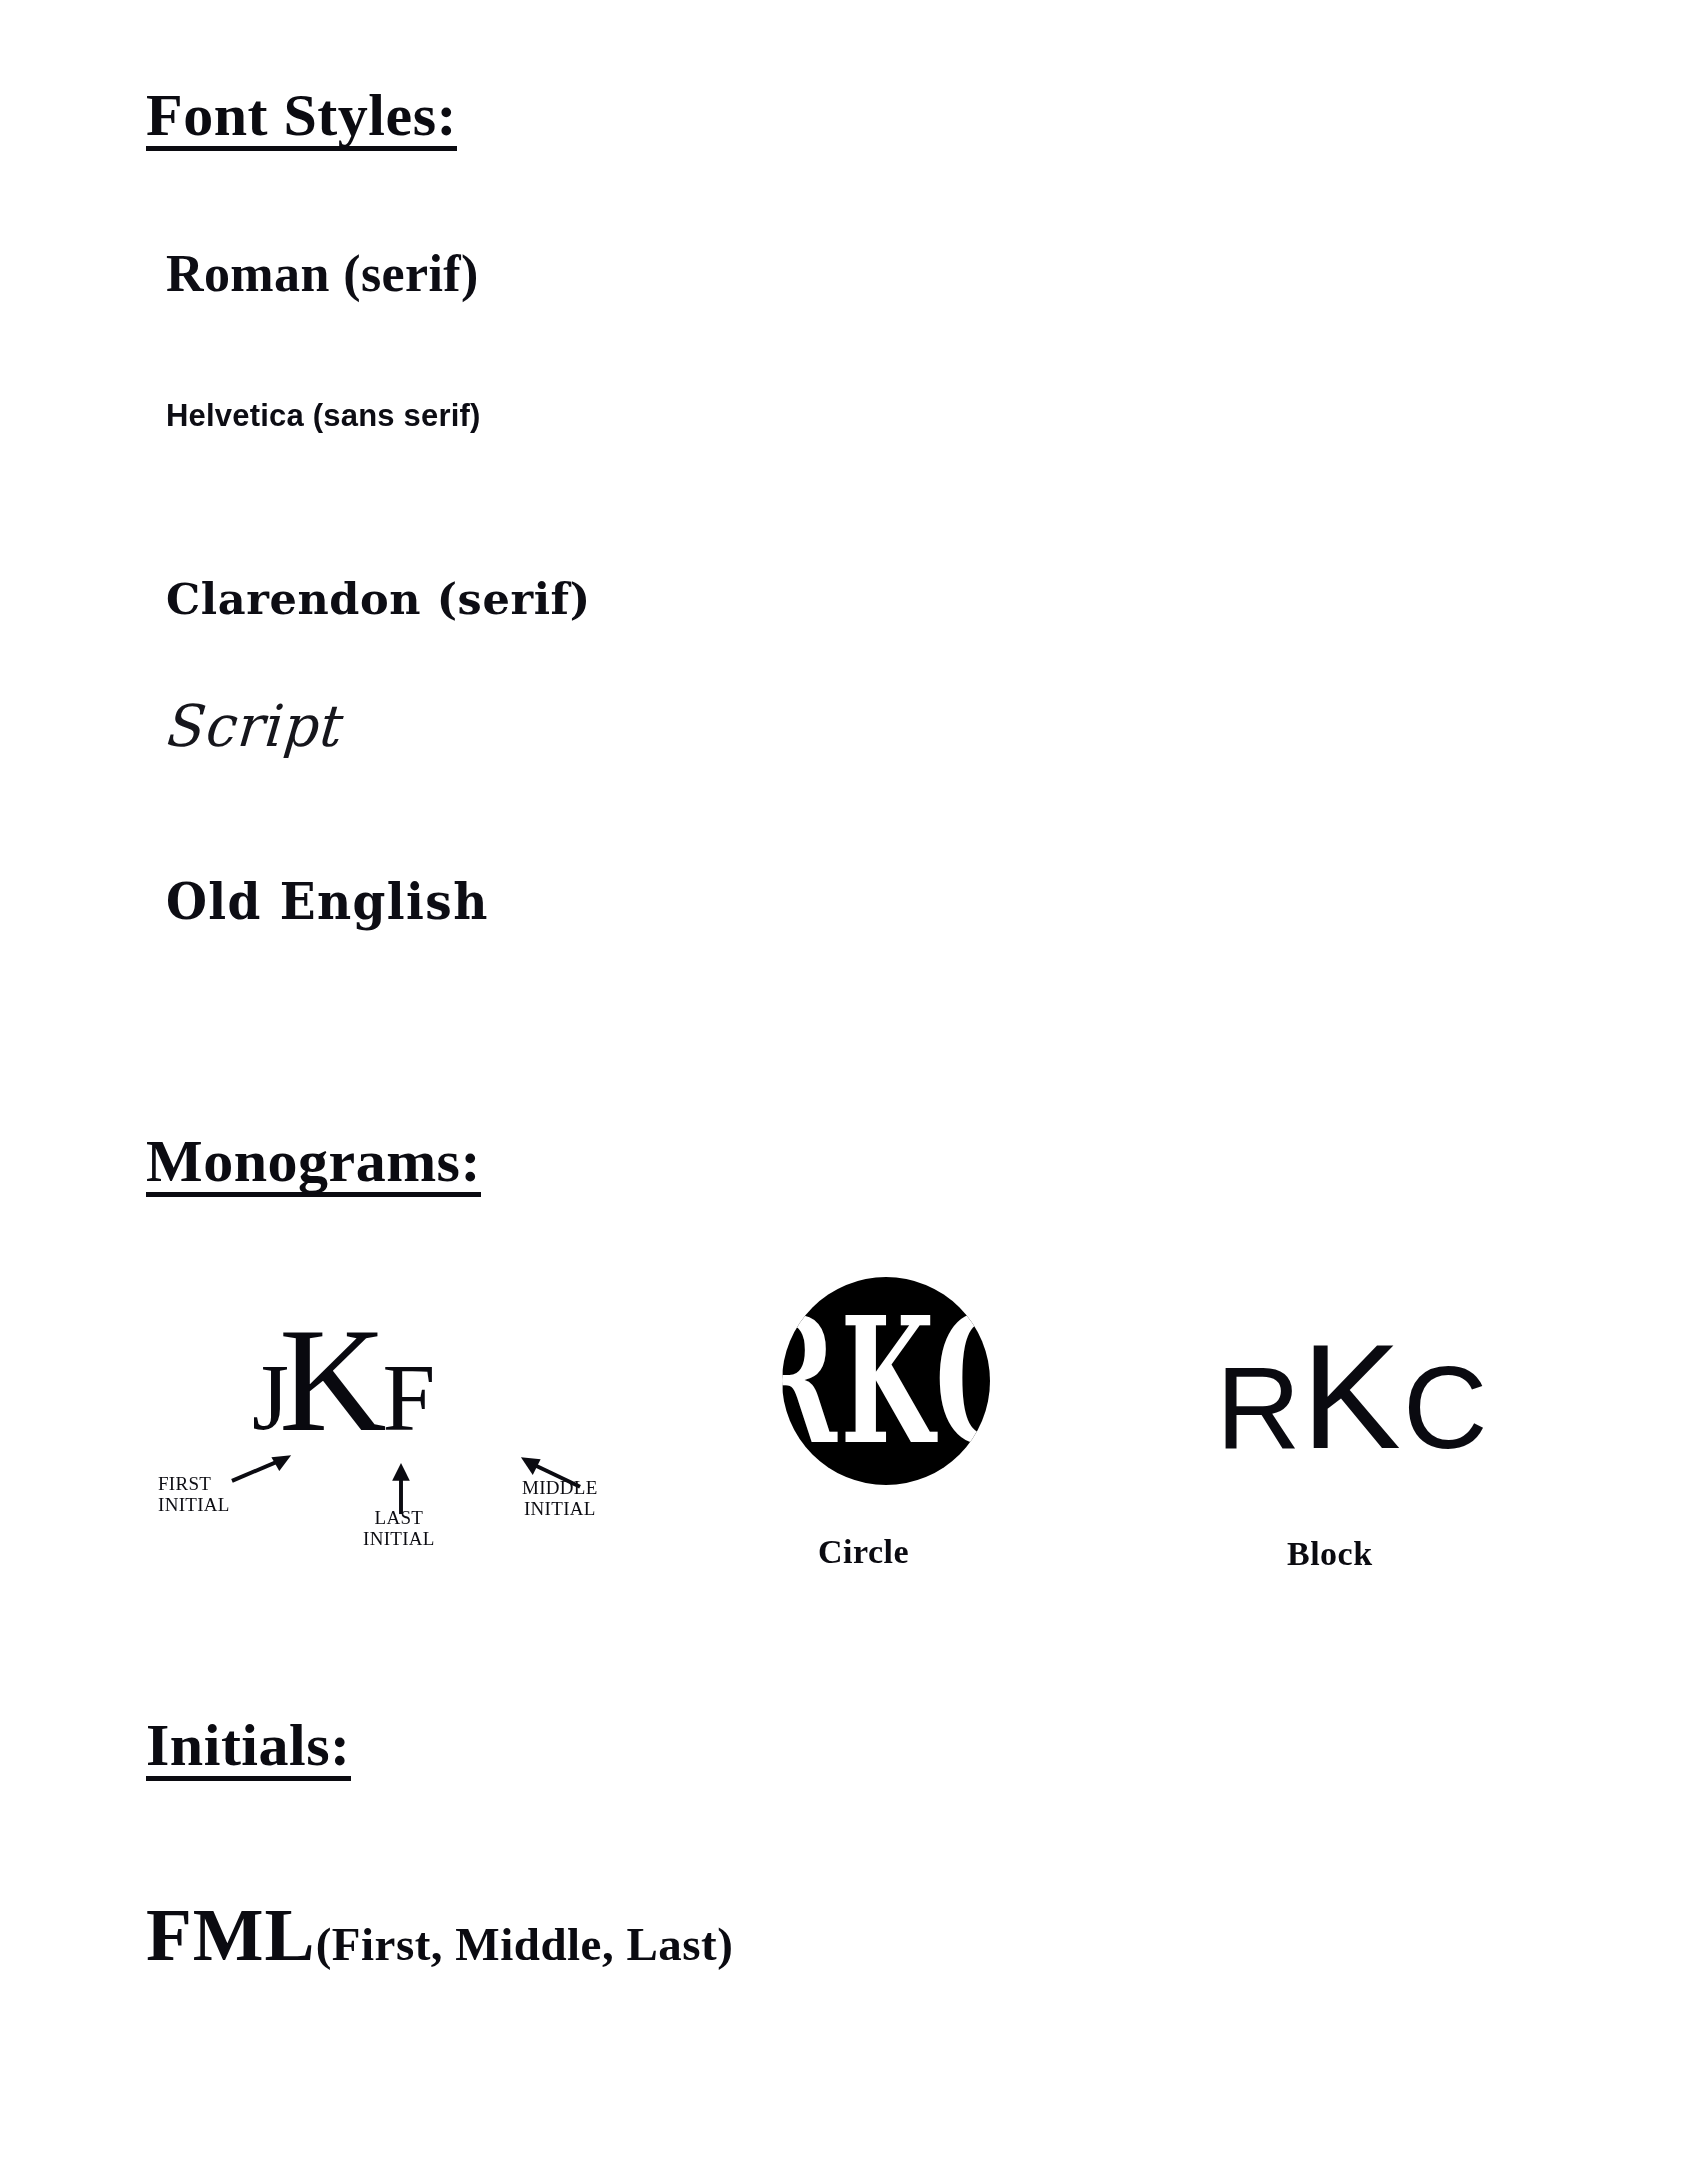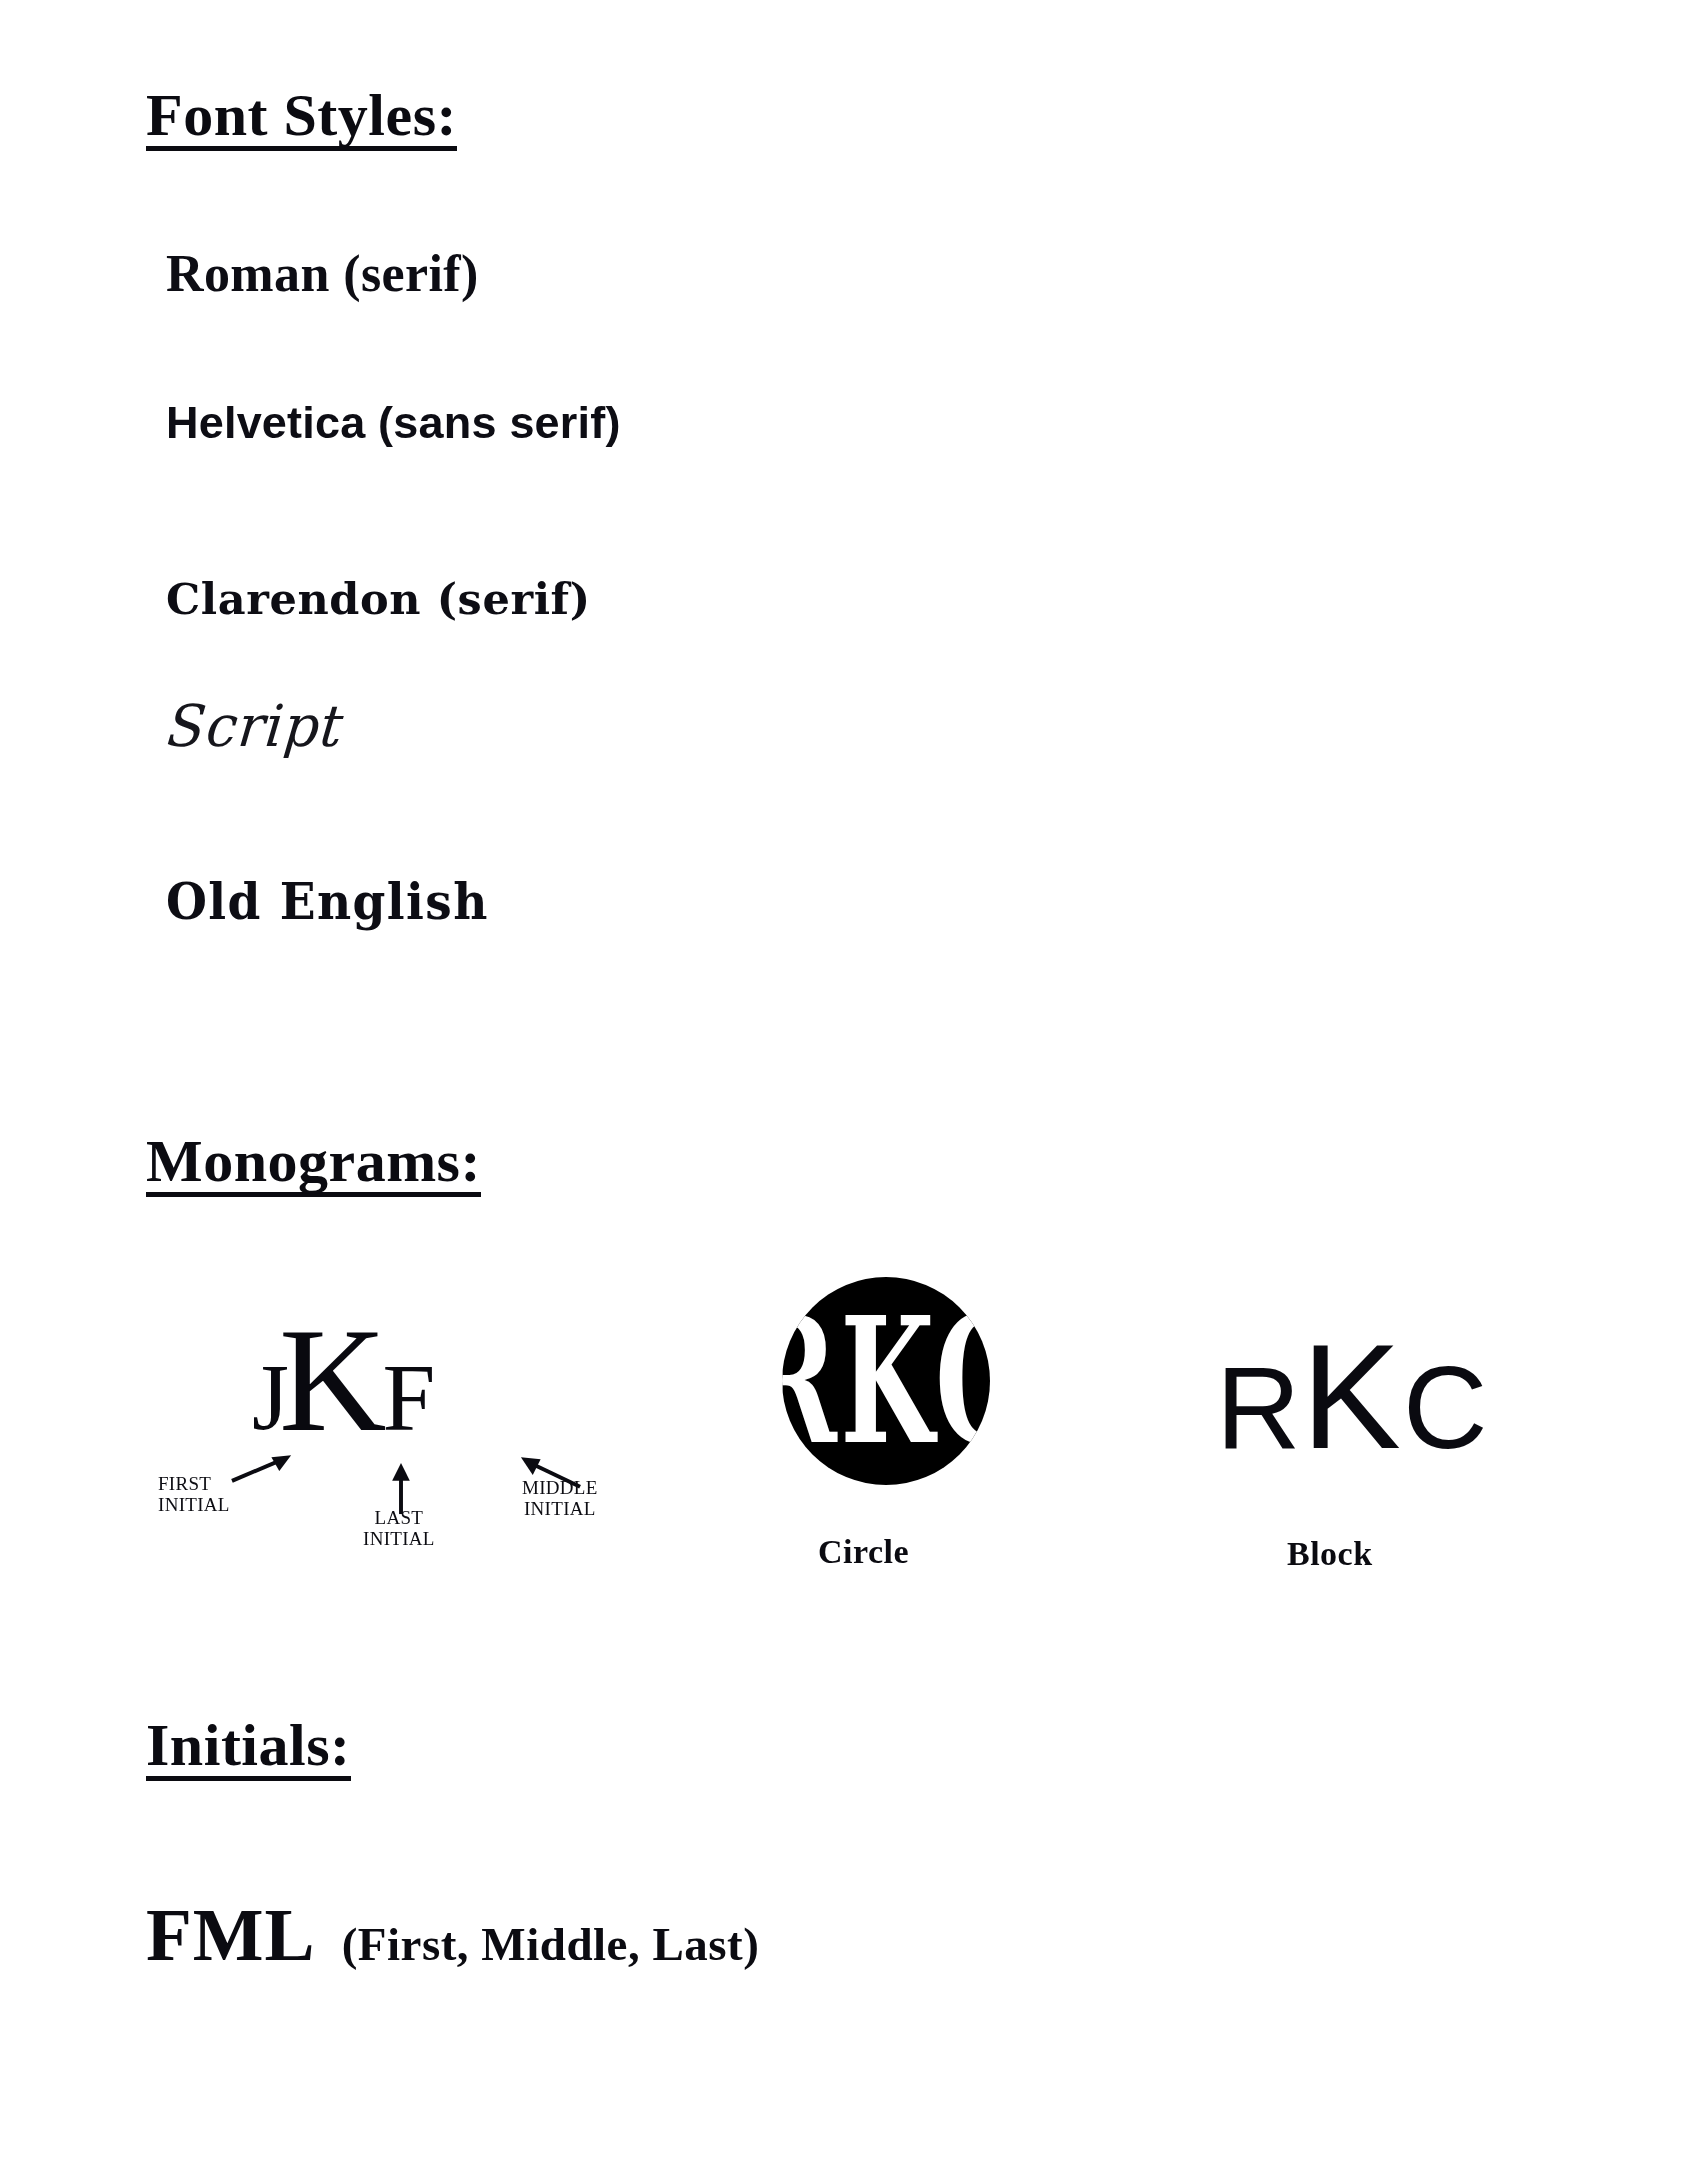--- a/index.html
+++ b/index.html
@@ -53,21 +53,21 @@
     left: 166px; top: 248px;
     font-family: "Liberation Serif", serif;
     font-weight: bold;
     font-size: 52px;
     letter-spacing: 0.4px;
   }
   #sample-helvetica {
     left: 166px; top: 400px;
     font-family: "Liberation Sans", sans-serif;
     font-weight: bold;
-    font-size: 45px;
+    font-size: 31px;
     letter-spacing: 0.2px;
   }
   #sample-clarendon {
     left: 166px; top: 546px;
     font-family: "DejaVu Serif", serif;
     font-weight: bold;
     font-size: 43px;
     letter-spacing: 0.6px;
     margin-top: 32px;
   }
@@ -217,21 +217,20 @@
     letter-spacing: 1px;
     color: #0b0b11;
     line-height: 1;
   }
   #initials-expansion {
     font-family: "Liberation Serif", serif;
     font-weight: bold;
     font-size: 47px;
     letter-spacing: 0.5px;
     color: #0b0b11;
-    margin-left: 26px;
     line-height: 1;
   }
 </style>
 </head>
 <body>
 
 <div class="page">
 
   <div class="section-heading" id="heading-fonts">Font Styles:</div>
 

